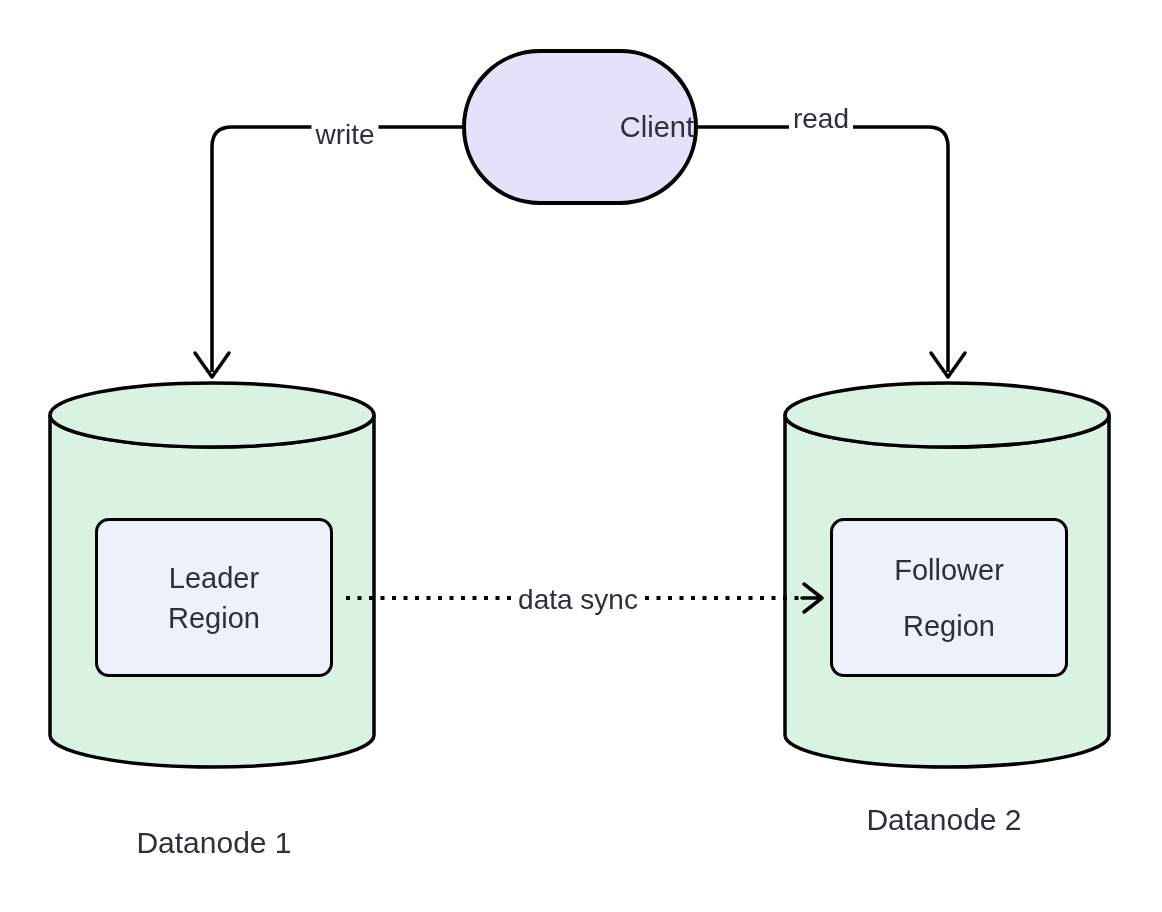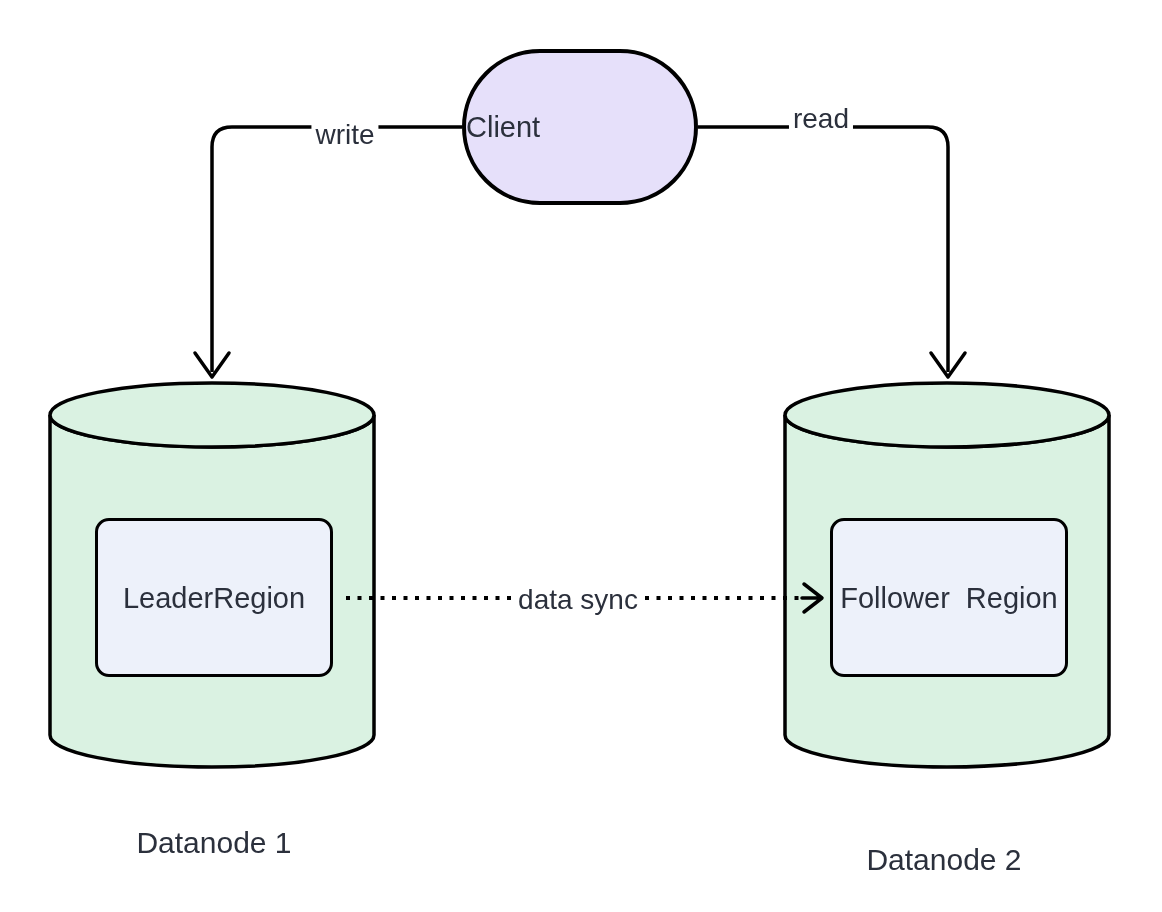--- a/index.html
+++ b/index.html
@@ -27,31 +27,31 @@
   .cyl { fill: var(--cylinder-fill); stroke: var(--stroke); stroke-width: 3.5; }
 
   .client-node {
     position: absolute;
     left: 462px; top: 49px;
     width: 236px; height: 156px;
     box-sizing: border-box;
     background: var(--client-fill);
     border: 4px solid var(--stroke);
     border-radius: 78px;
-    display: flex; align-items: center; justify-content: flex-start;
+    display: flex; align-items: center; justify-content: flex-end;
     font-size: 29px;
   }
   .region-box {
     position: absolute;
     width: 238px; height: 159px;
     box-sizing: border-box;
     background: var(--region-fill);
     border: 3.5px solid var(--stroke);
     border-radius: 14px;
-    display: flex; flex-direction: row; align-items: center; justify-content: center;
+    display: flex; flex-direction: column; align-items: center; justify-content: center;
     font-size: 29px; line-height: 40px;
     text-align: center;
   }
   .region-box.left { left: 95px; top: 518px; }
   .region-box.right { left: 830px; top: 518px; gap: 16px; }
 
   .float-label {
     position: absolute;
     transform: translate(-50%, -50%);
     white-space: nowrap;
@@ -64,21 +64,21 @@
   .float-label.read  { left: 821px; top: 75px; }
   .float-label.sync  { left: 578px; top: 556px; }
 
   .caption {
     position: absolute;
     transform: translate(-50%, -50%);
     white-space: nowrap;
     font-size: 30px;
   }
   .caption.one { left: 214px; top: 843px; }
-  .caption.two { left: 944px; top: 860px; }
+  .caption.two { left: 944px; top: 820px; }
 </style>
 </head>
 <body>
 
 <div class="canvas">
 
   <svg class="layer" width="1162" height="912" viewBox="0 0 1162 912">
 
     <g>
       <path class="cyl" d="M 50 415 L 50 735 A 162 32 0 0 0 374 735 L 374 415 A 162 32 0 0 1 50 415 Z"></path>

